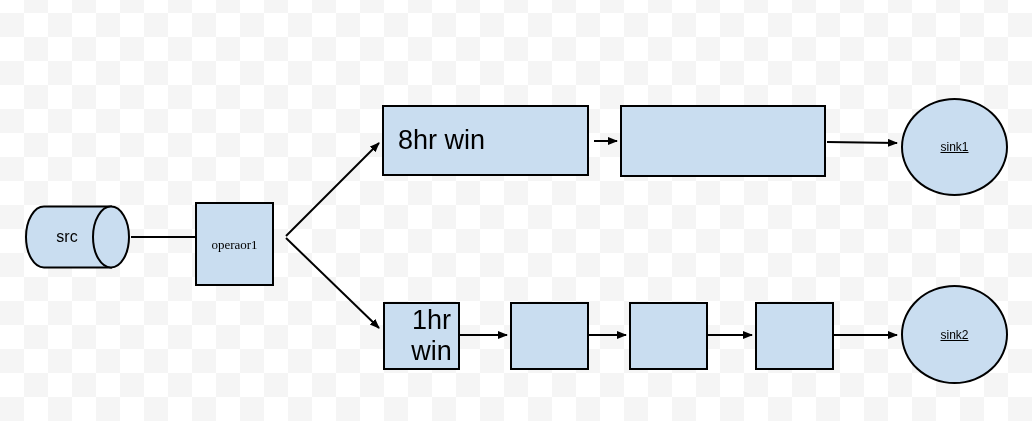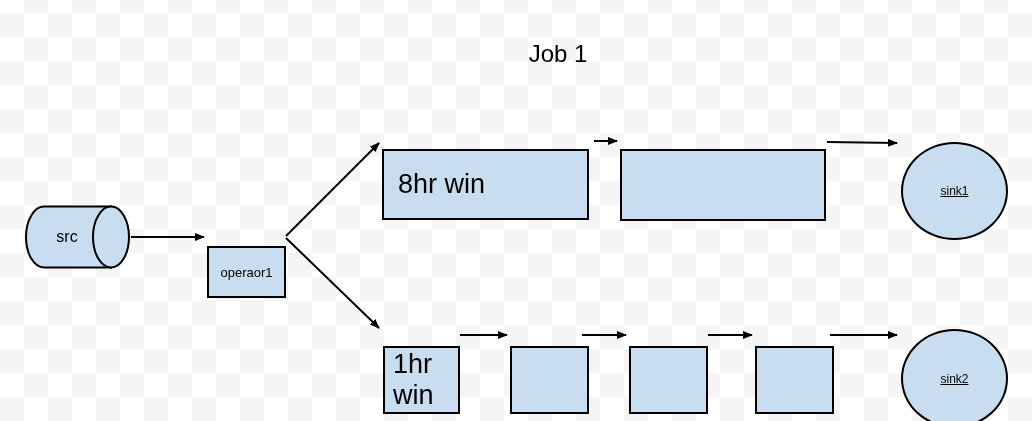--- a/index.html
+++ b/index.html
@@ -17,40 +17,39 @@
     color:#000;
   }
   .title{
     position:absolute;left:498px;top:40px;width:120px;
     text-align:center;font-size:24px;line-height:28px;color:#000;
   }
   .overlay{position:absolute;left:0;top:0;width:1032px;height:421px;}
   .node{
     position:absolute;box-sizing:border-box;
     background:#c9ddf0;border:2px solid #000;
-    display:flex;align-items:center;margin-top:44px;
+    display:flex;align-items:center;
   }
   .node.centered{justify-content:center;}
   .node.circle{border-radius:50%;justify-content:center;}
   .lbl-small{font-size:12px;line-height:14px;text-decoration:underline;}
   .lbl-med{font-size:13px;line-height:15px;}
   .lbl-big{font-size:27px;line-height:31px;}
   .pad-left-lg{padding-left:14px;}
-  .pad-left-sm{padding-left:8px;}
+  .pad-left-sm{padding-left:20px;text-align:center;}
   .src-label{
     position:absolute;left:37px;top:230px;width:60px;
     text-align:center;font-size:16px;line-height:14px;
   }
 </style>
 </head>
 <body>
 
 <div class="canvas">
 
-  <div class="title">Job 1</div>
 
   <svg class="overlay" width="1032" height="421" viewBox="0 0 1032 421" xmlns="http://www.w3.org/2000/svg">
     <defs>
       <marker id="ah" markerUnits="userSpaceOnUse" markerWidth="11" markerHeight="9" refX="9" refY="4" orient="auto">
         <path d="M0,0 L10,4 L0,8 Z" fill="#000"></path>
       </marker>
     </defs>
 
     <g>
       <path d="M 111 206.5 L 44 206.5 A 18 30.5 0 0 0 44 267.5 L 111 267.5 Z" fill="#c9ddf0" stroke="#000" stroke-width="2"></path>
@@ -63,21 +62,21 @@
     <line x1="594" y1="141" x2="617" y2="141" stroke="#000" stroke-width="2" marker-end="url(#ah)"></line>
     <line x1="827" y1="142" x2="897" y2="143" stroke="#000" stroke-width="2" marker-end="url(#ah)"></line>
     <line x1="460" y1="335" x2="507" y2="335" stroke="#000" stroke-width="2" marker-end="url(#ah)"></line>
     <line x1="582" y1="335" x2="626" y2="335" stroke="#000" stroke-width="2" marker-end="url(#ah)"></line>
     <line x1="708" y1="335" x2="752" y2="335" stroke="#000" stroke-width="2" marker-end="url(#ah)"></line>
     <line x1="830" y1="335" x2="897" y2="335" stroke="#000" stroke-width="2" marker-end="url(#ah)"></line>
   </svg>
 
   <div class="src-label">src</div>
 
-  <div class="node centered" style="left:207px;top:202px;width:79px;height:52px;">
+  <div class="node centered" style="left:195px;top:202px;width:79px;height:84px;font-family:Liberation Serif, serif;">
     <span class="lbl-med">operaor1</span>
   </div>
 
   <div class="node pad-left-lg" style="left:382px;top:105px;width:207px;height:71px;">
     <span class="lbl-big">8hr win</span>
   </div>
 
   <div class="node" style="left:620px;top:105px;width:206px;height:72px;"></div>
 
   <div class="node circle" style="left:901px;top:98px;width:107px;height:98px;">

